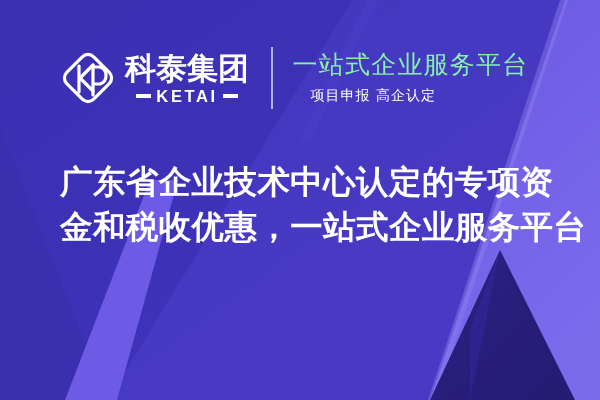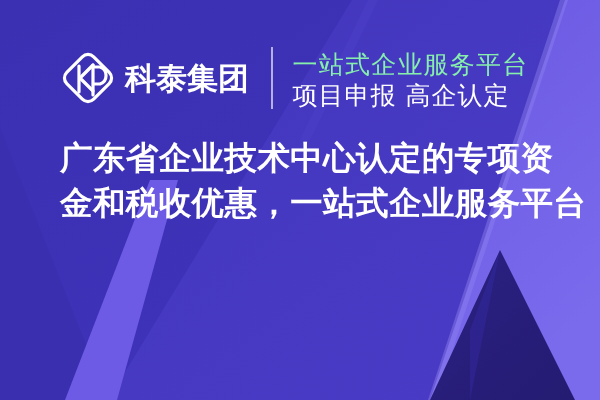--- a/index.html
+++ b/index.html
@@ -62,30 +62,31 @@
   .tagline { display:flex; flex-direction:column; justify-content:center; }
   .tagline-main {
     font-family:"DejaVu Sans","Liberation Sans",sans-serif;
     font-size:25px; line-height:31px;
     color:#86efac; font-weight:400;
     letter-spacing:1.2px;
     white-space:nowrap;
   }
   .tagline-sub {
     font-family:"DejaVu Serif","Liberation Serif",serif;
-    font-size:25px; line-height:25px;
+    font-size:14px; line-height:25px;
     color:#ffffff; font-weight:400;
     letter-spacing:1px;
     white-space:nowrap;
     margin-top:3px;
+    margin-left:18px;
   }
   
   .headline {
     position:absolute;
-    left:60px; top:136px;
+    left:60px; top:160px;
     width:500px;
   }
   .headline-line {
     font-family:"DejaVu Sans","Liberation Sans",sans-serif;
     font-size:32.5px;
     line-height:45px;
     font-weight:700;
     color:#ffffff;
     letter-spacing:0.4px;
     white-space:nowrap;
@@ -172,20 +173,25 @@
           <path d="M19 18 L19 44" stroke="#ffffff" stroke-width="3.2" fill="none" stroke-linecap="round"></path>
           <path d="M33 17 L20 30 L33 43" stroke="#ffffff" stroke-width="3.2" fill="none" stroke-linecap="round" stroke-linejoin="round"></path>
 
           <path d="M33 17 L33 47" stroke="#ffffff" stroke-width="3.2" fill="none" stroke-linecap="round"></path>
           <path d="M33 19 L40 19 A9 9 0 0 1 40 36 L33 36" stroke="#ffffff" stroke-width="3.2" fill="none" stroke-linejoin="round"></path>
         </svg>
       </span>
 
       <span class="logo-words">
         <span class="logo-cn">科泰集团</span>
+        <span class="logo-en-row">
+          <span class="logo-dash"></span>
+          <span class="logo-en">KETAI</span>
+          <span class="logo-dash"></span>
+        </span>
       </span>
     </div>
 
     <span class="divider"></span>
 
     <div class="tagline">
       <span class="tagline-main">一站式企业服务平台</span>
       <span class="tagline-sub">项目申报 高企认定</span>
     </div>
   </div>

